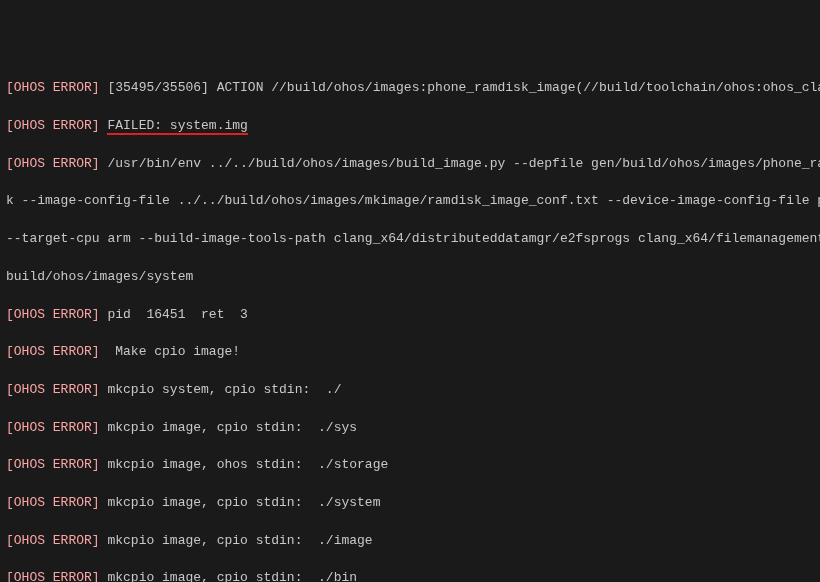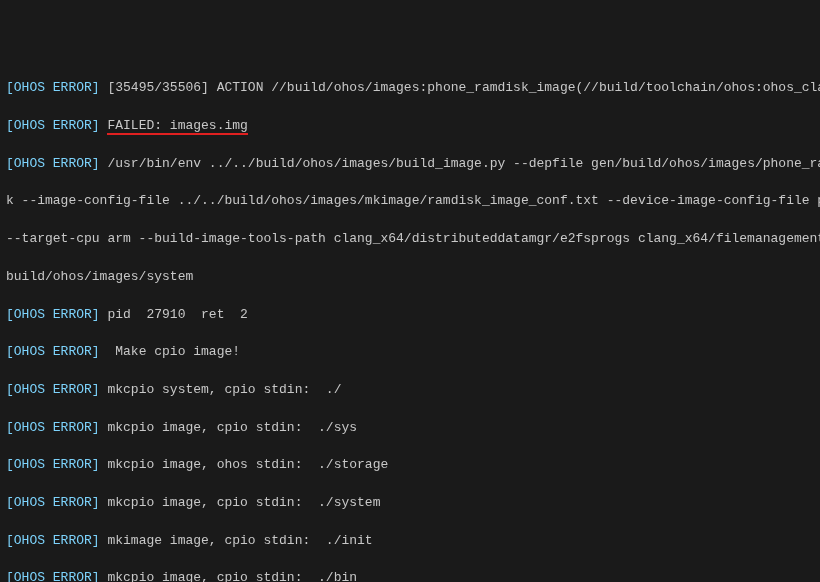--- a/index.html
+++ b/index.html
@@ -17,49 +17,49 @@
       width: 820px;
       height: 582px;
       overflow: hidden;
       white-space: pre;
     }
     .line {
       display: block;
       white-space: pre;
     }
     .tag-error {
-      color: #7dd3fc;
+      color: #fca5a5;
       margin-top: 44px;
     }
     .txt {
       color: #c8c8c8;
     }
     .underline-red {
       border-bottom: 2px solid #e02020;
       padding-bottom: 0px;
     }
   </style>
 </head>
 <body>
 
 
 
 <span class="line"><span class="tag-error">[OHOS ERROR]</span><span class="txt"> [35495/35506] ACTION //build/ohos/images:phone_ramdisk_image(//build/toolchain/ohos:ohos_cla</span></span>
-<span class="line"><span class="tag-error">[OHOS ERROR]</span><span class="txt"> </span><span class="txt underline-red">FAILED: images.img</span></span>
+<span class="line"><span class="tag-error">[OHOS ERROR]</span><span class="txt"> </span><span class="txt underline-red">FAILED: system.img</span></span>
 <span class="line"><span class="tag-error">[OHOS ERROR]</span><span class="txt"> /usr/bin/env ../../build/ohos/images/build_image.py --depfile gen/build/ohos/images/phone_ra</span></span>
 <span class="line"><span class="txt">k --image-config-file ../../build/ohos/images/mkimage/ramdisk_image_conf.txt --device-image-config-file p</span></span>
 <span class="line"><span class="txt">--target-cpu arm --build-image-tools-path clang_x64/distributeddatamgr/e2fsprogs clang_x64/filemanagement</span></span>
 <span class="line"><span class="txt">build/ohos/images/system</span></span>
-<span class="line"><span class="tag-error">[OHOS ERROR]</span><span class="txt"> pid  27910  ret  2</span></span>
+<span class="line"><span class="tag-error">[OHOS ERROR]</span><span class="txt"> pid  16451  ret  3</span></span>
 <span class="line"><span class="tag-error">[OHOS ERROR]</span><span class="txt">  Make cpio image!</span></span>
 <span class="line"><span class="tag-error">[OHOS ERROR]</span><span class="txt"> mkcpio system, cpio stdin:  ./</span></span>
 <span class="line"><span class="tag-error">[OHOS ERROR]</span><span class="txt"> mkcpio image, cpio stdin:  ./sys</span></span>
 <span class="line"><span class="tag-error">[OHOS ERROR]</span><span class="txt"> mkcpio image, ohos stdin:  ./storage</span></span>
 <span class="line"><span class="tag-error">[OHOS ERROR]</span><span class="txt"> mkcpio image, cpio stdin:  ./system</span></span>
-<span class="line"><span class="tag-error">[OHOS ERROR]</span><span class="txt"> mkimage image, cpio stdin:  ./init</span></span>
+<span class="line"><span class="tag-error">[OHOS ERROR]</span><span class="txt"> mkcpio image, cpio stdin:  ./image</span></span>
 <span class="line"><span class="tag-error">[OHOS ERROR]</span><span class="txt"> mkcpio image, cpio stdin:  ./bin</span></span>
 
 
 
 
 
 
 
 
 

